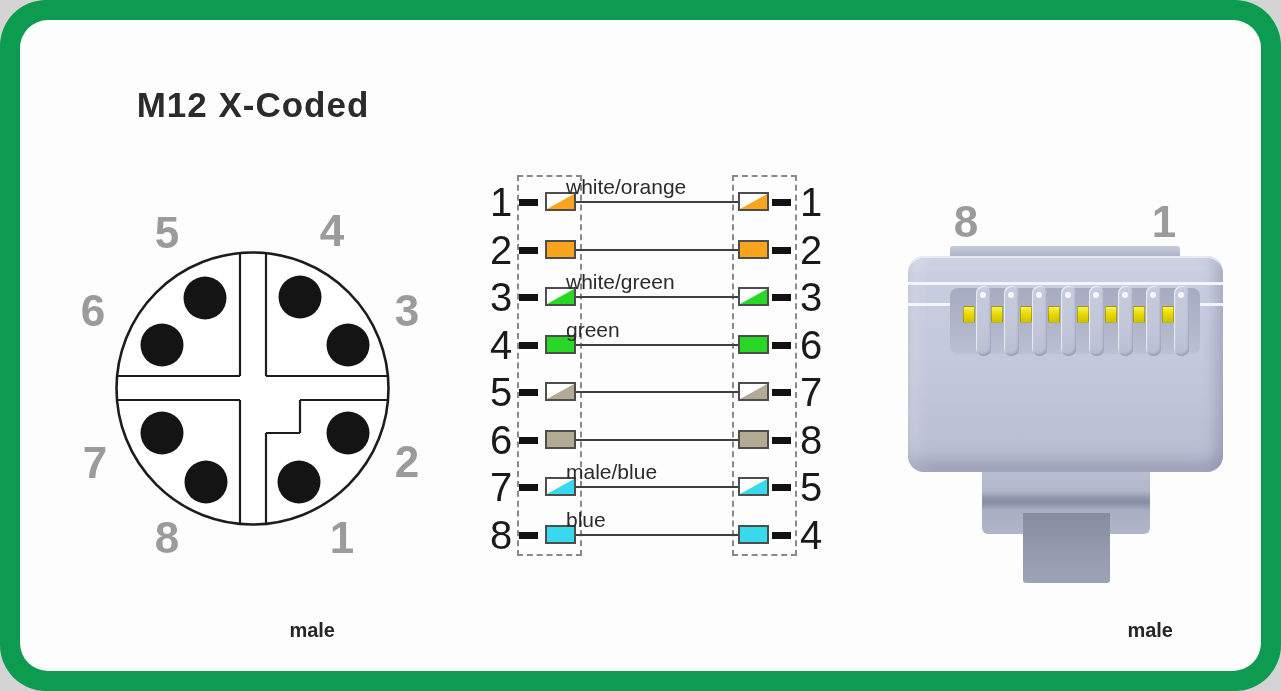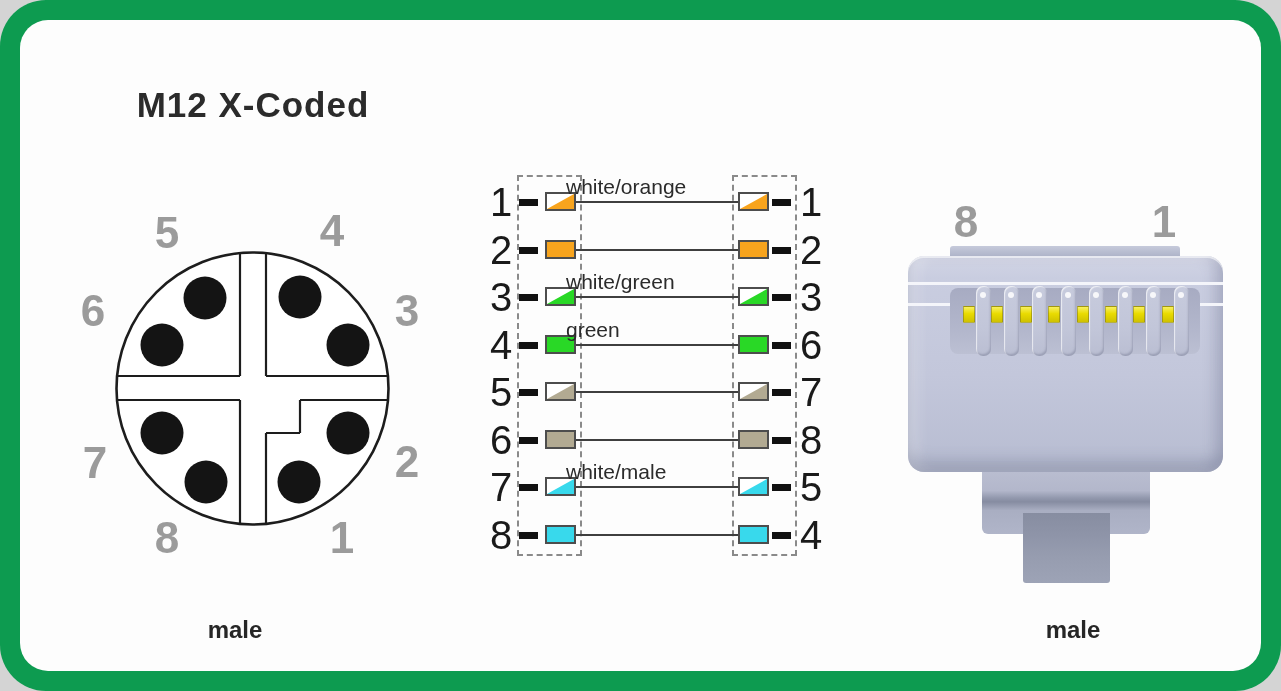--- a/index.html
+++ b/index.html
@@ -4,21 +4,21 @@
 <style>
   html,body{margin:0;padding:0;}
   body{width:1281px;height:691px;background:#d4d4d4;font-family:"Liberation Sans",sans-serif;overflow:hidden;}
   .canvas{position:relative;width:1281px;height:691px;background:#d4d4d4;}
   .frame{position:absolute;inset:0;background:#0d9b50;border-radius:46px;}
   .inner{position:absolute;inset:20px;background:#fdfdfd;border-radius:28px;}
 
   .title{position:absolute;font-weight:bold;font-size:35px;color:#2b2b2b;text-align:center;letter-spacing:1px;line-height:38px;}
   #title-m12{left:103px;top:86px;width:300px;}
   #title-rj45{left:973px;top:78px;width:200px;}
-  .gender{position:absolute;font-weight:bold;font-size:24px;color:#262626;text-align:center;line-height:38px;}
+  .gender{position:absolute;font-weight:bold;font-size:20px;color:#262626;text-align:right;line-height:38px;}
   #male-left{left:135px;top:611px;width:200px;}
   #male-right{left:973px;top:611px;width:200px;}
 
   
   #m12-svg{position:absolute;left:105px;top:241px;}
   .m12n{position:absolute;transform:translate(-50%,-50%);font-size:44px;font-weight:bold;color:#9b9b9b;line-height:44px;}
   .p5{left:167px;top:233px;} .p4{left:332px;top:231px;}
   .p6{left:93px;top:311px;}  .p3{left:407px;top:311px;}
   .p7{left:95px;top:463px;}  .p2{left:407px;top:462px;}
   .p8{left:167px;top:538px;} .p1{left:342px;top:538px;}
@@ -181,32 +181,33 @@
         <span class="cbox r" style="background: rgb(178, 170, 146);"></span>
         <span class="lead r"></span>
         <span class="wire-num r">8</span>
       </div>
       <div class="wire-row" style="top: 297px;">
         <span class="wire-num l">7</span>
         <span class="lead l"></span>
         <span class="cbox l" style="background: rgb(255, 255, 255);">
           <i class="tri" style="background: rgb(56, 217, 236);"></i>
         </span>
-        <span class="wname">white/male</span>
+        <span class="wname">male/blue</span>
         <span class="wline"></span>
         <span class="cbox r" style="background: rgb(255, 255, 255);">
           <i class="tri" style="background: rgb(56, 217, 236);"></i>
         </span>
         <span class="lead r"></span>
         <span class="wire-num r">5</span>
       </div>
       <div class="wire-row" style="top: 344.5px;">
         <span class="wire-num l">8</span>
         <span class="lead l"></span>
         <span class="cbox l" style="background: rgb(56, 217, 236);"></span>
+        <span class="wname">blue</span>
         <span class="wline"></span>
         <span class="cbox r" style="background: rgb(56, 217, 236);"></span>
         <span class="lead r"></span>
         <span class="wire-num r">4</span>
       </div>
     </div>
 
   <span class="rjn" id="rj-pin8">8</span>
   <span class="rjn" id="rj-pin1">1</span>
   <div id="rj-tab"></div>

